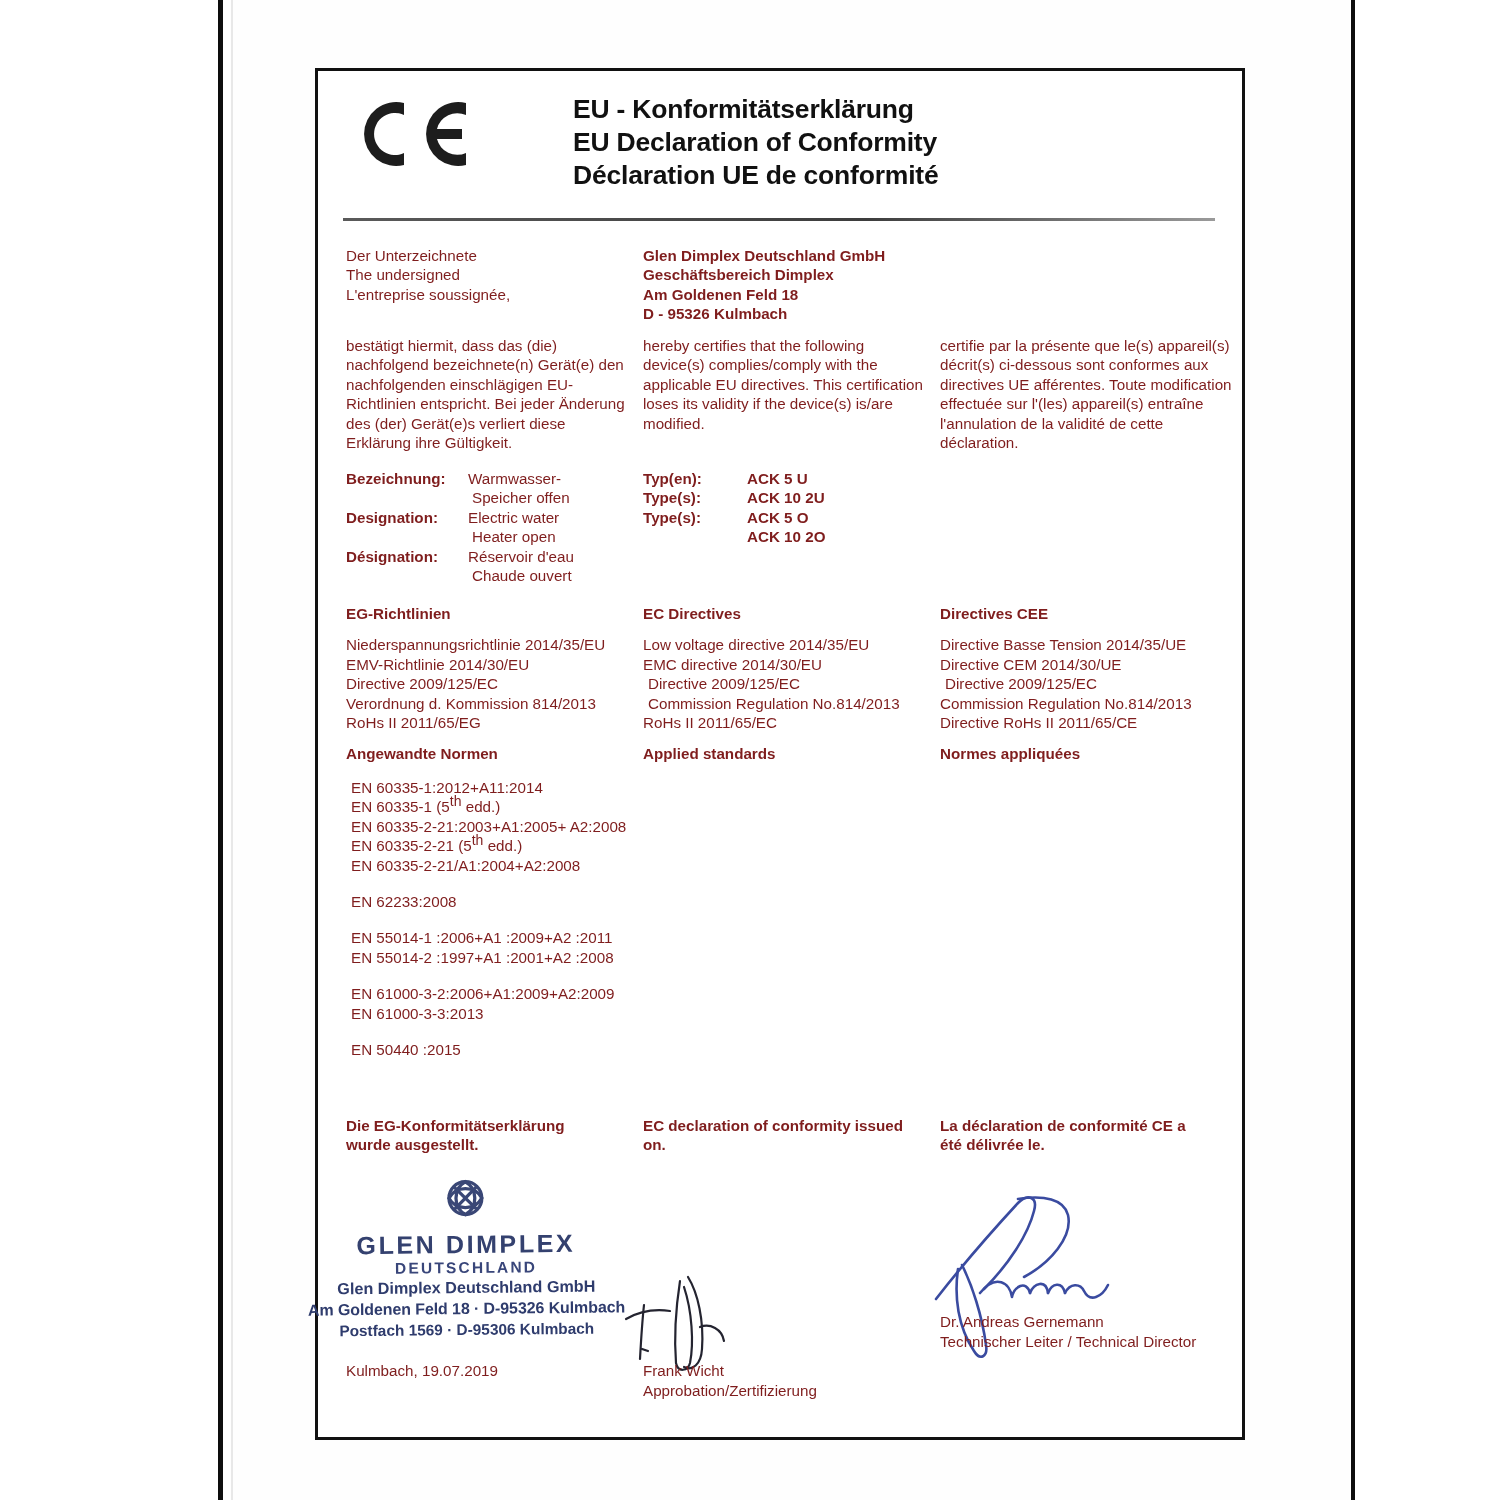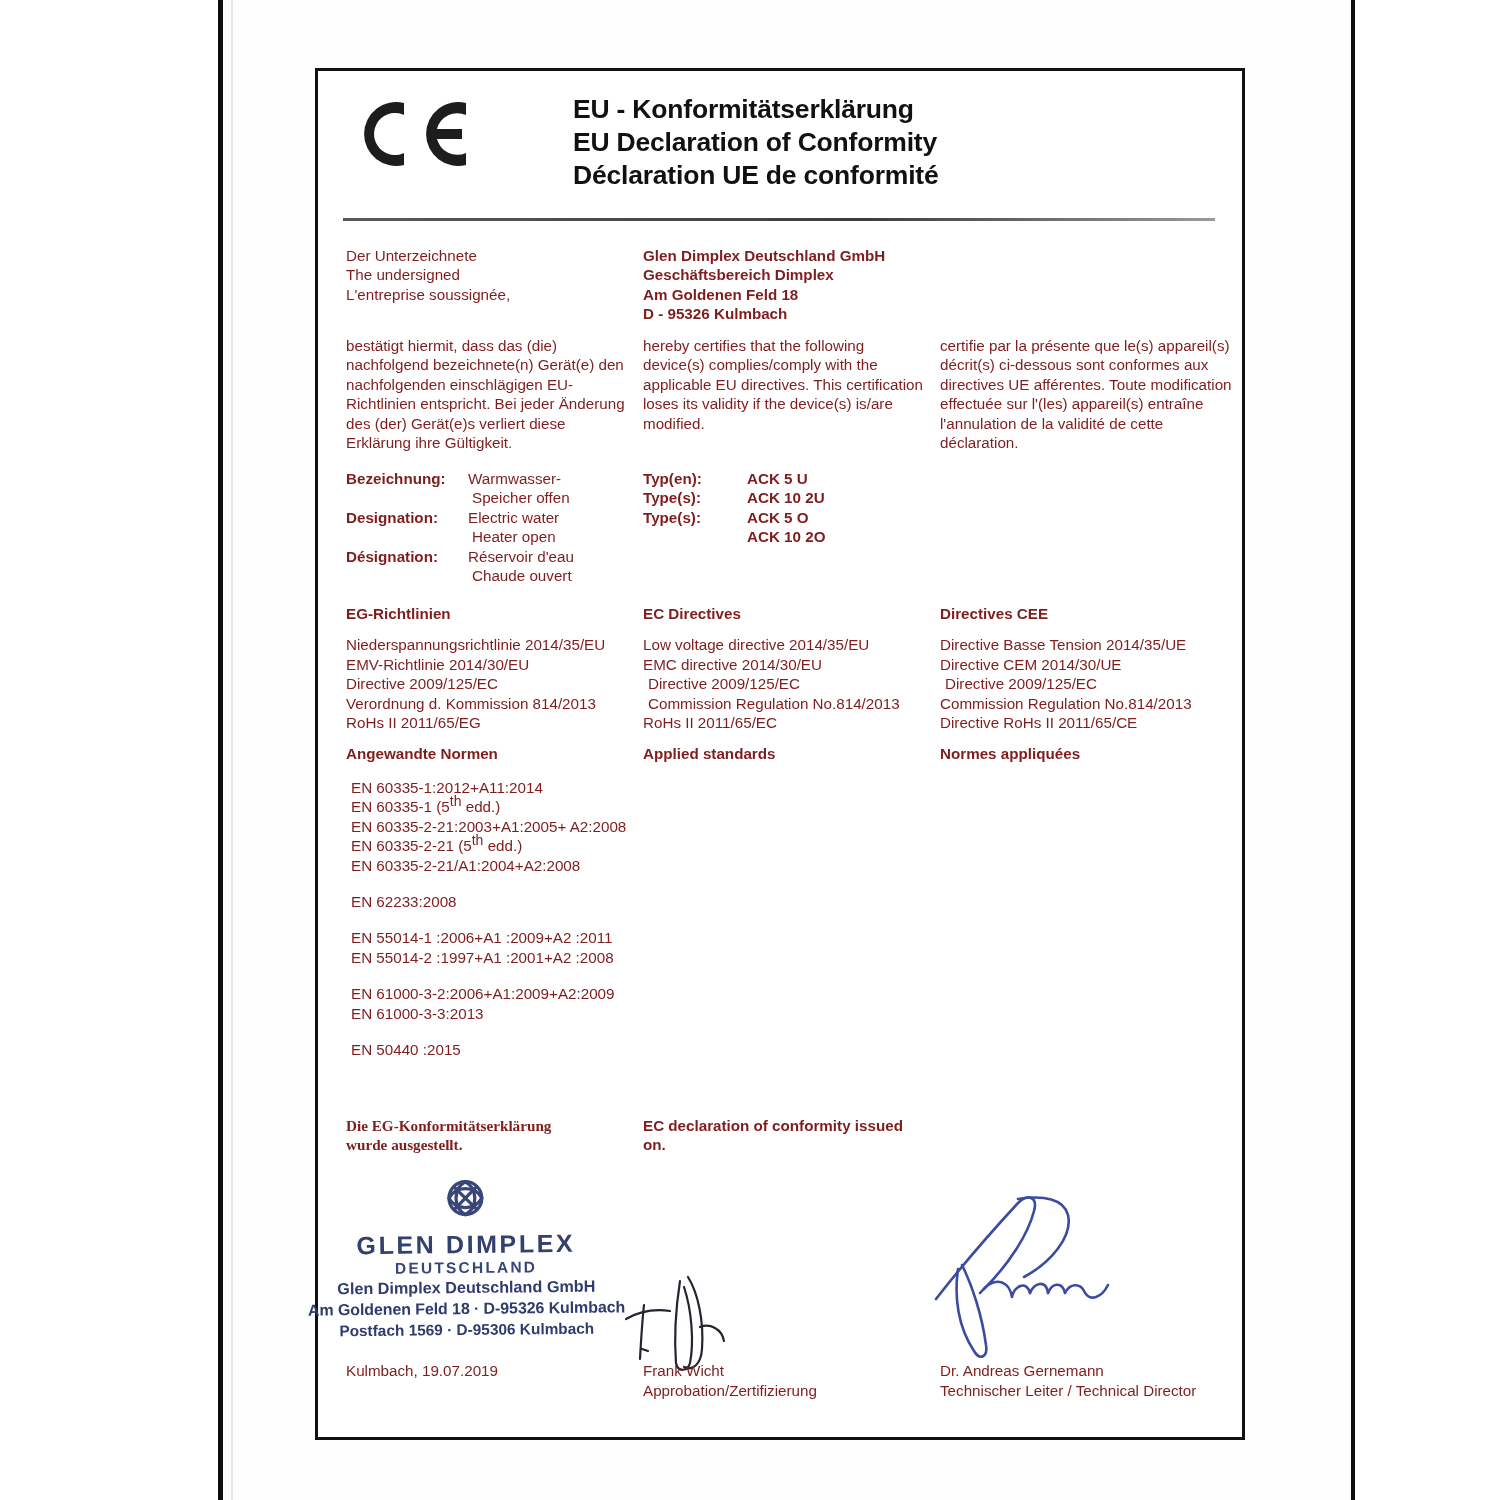--- a/index.html
+++ b/index.html
@@ -128,21 +128,21 @@
   
   #std-head-de { left: 28px; top: 673px; }
   #std-head-en { left: 325px; top: 673px; }
   #std-head-fr { left: 622px; top: 673px; }
   #std-list { left: 28px; top: 707px; width: 600px; }
   .std-item { white-space: nowrap; padding-left: 5px; }
   .std-gap { height: 17px; }
   sup { font-size: 14px; vertical-align: super; line-height: 0; }
 
   
-  #iss-de { left: 28px; top: 1045px; width: 280px; font-weight: bold; font-family: Liberation Serif, serif; }
+  #iss-de { left: 28px; top: 1045px; width: 280px; font-weight: bold; }
   #iss-en { left: 325px; top: 1045px; width: 285px; font-weight: bold; }
   #iss-fr { left: 622px; top: 1045px; width: 290px; font-weight: bold; }
 
   
   #stamp {
     position: absolute;
     left: -12px;
     top: 1102px;
     width: 320px;
     text-align: center;
@@ -185,21 +185,21 @@
   #sig-gernemann {
     position: absolute;
     left: 600px;
     top: 1110px;
     width: 250px;
     height: 190px;
   }
 
   #date-line { left: 28px; top: 1290px; width: 260px; }
   #name-wicht { left: 325px; top: 1290px; width: 280px; }
-  #name-gernemann { left: 622px; top: 1290px; width: 300px; }
+  #name-gernemann { left: 622px; top: 1241px; width: 300px; }
   .sig-name { line-height: 19.5px; white-space: nowrap; }
 </style>
 </head>
 <body>
 
 <div id="scan-page">
   <div id="scan-page-inner-edge"></div>
 </div>
 
 <div id="doc-frame">
@@ -324,20 +324,24 @@
     <div class="std-item">EN 50440 :2015</div>
   </div>
 
   <div class="col-text" id="iss-de">
     <div>Die EG-Konformitätserklärung</div>
     <div>wurde ausgestellt.</div>
   </div>
   <div class="col-text" id="iss-en">
     <div>EC declaration of conformity issued</div>
     <div>on.</div>
+  </div>
+  <div class="col-text" id="iss-fr">
+    <div>La déclaration de conformité CE a</div>
+    <div>été délivrée le.</div>
   </div>
 
   <div id="stamp">
     <svg id="stamp-logo" viewBox="0 0 64 58">
       <g fill="none" stroke="#3a4776" stroke-width="3.4" stroke-linecap="round">
         <circle cx="32" cy="26" r="17"></circle>
         <path d="M32 9 C19 16 19 36 32 43 C45 36 45 16 32 9 Z"></path>
         <path d="M15 26 C22 13 42 13 49 26 C42 39 22 39 15 26 Z"></path>
         <path d="M21 15 L43 37 M43 15 L21 37"></path>
       </g>

